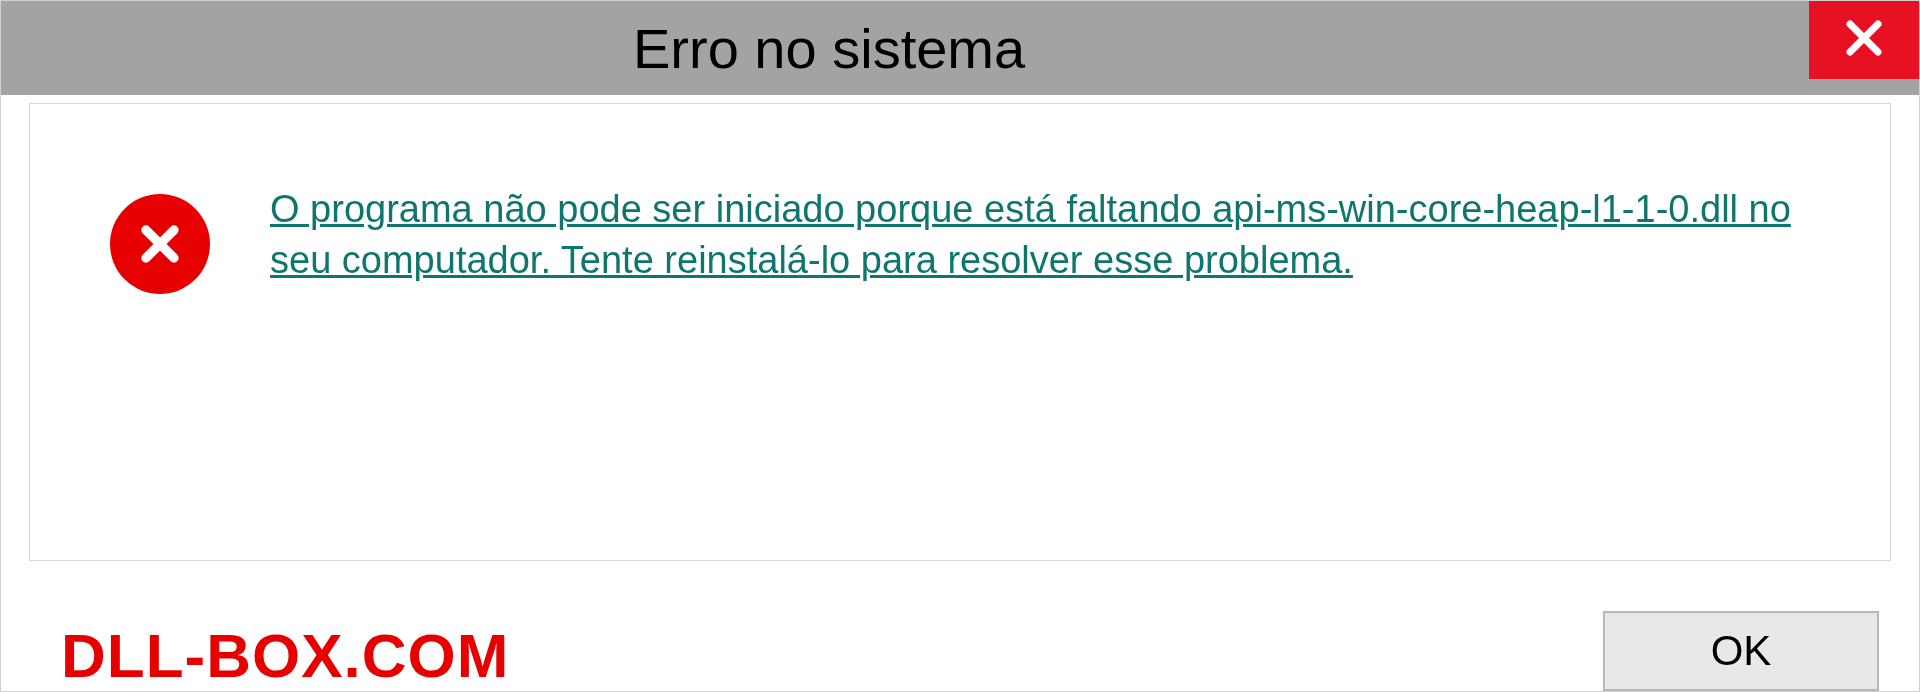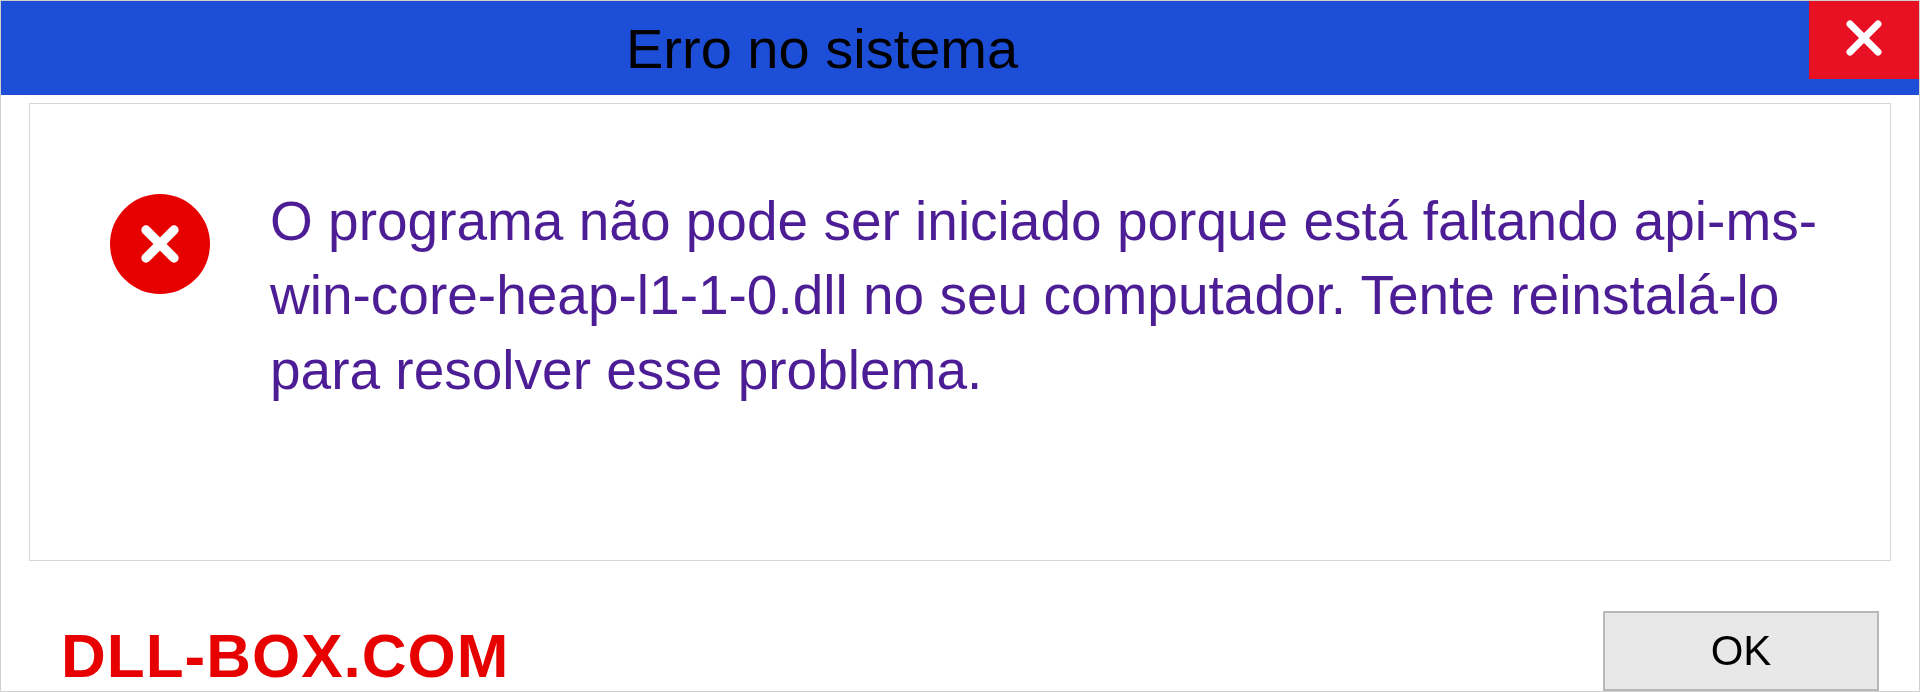--- a/index.html
+++ b/index.html
@@ -23,22 +23,22 @@
       display: flex;
       flex-direction: column;
       border: 1px solid #d0d0d0;
     }
     
     .titlebar {
       height: 94px;
       display: flex;
       align-items: center;
       justify-content: space-between;
-      background: #1d4ed8;
-      padding-left: 5px;
+      background: #a3a3a3;
+      padding-left: 12px;
     }
     
     .title-text {
       font-size: 56px;
       font-weight: 400;
       color: #000000;
       margin-left: 620px;
       letter-spacing: 0px;
     }
     
@@ -87,25 +87,26 @@
       justify-content: center;
       position: relative;
     }
     
     .error-icon svg {
       width: 56px;
       height: 56px;
     }
     
     .message-text {
-      font-size: 55px;
+      font-size: 38px;
       line-height: 1.35;
-      color: #4c1d95;
+      color: #0f766e;
       font-weight: 400;
       max-width: 1560px;
+      text-decoration: underline;
     }
     
     .footer-area {
       height: 130px;
       display: flex;
       align-items: flex-end;
       justify-content: space-between;
       padding: 0 40px 0 60px;
     }
     

